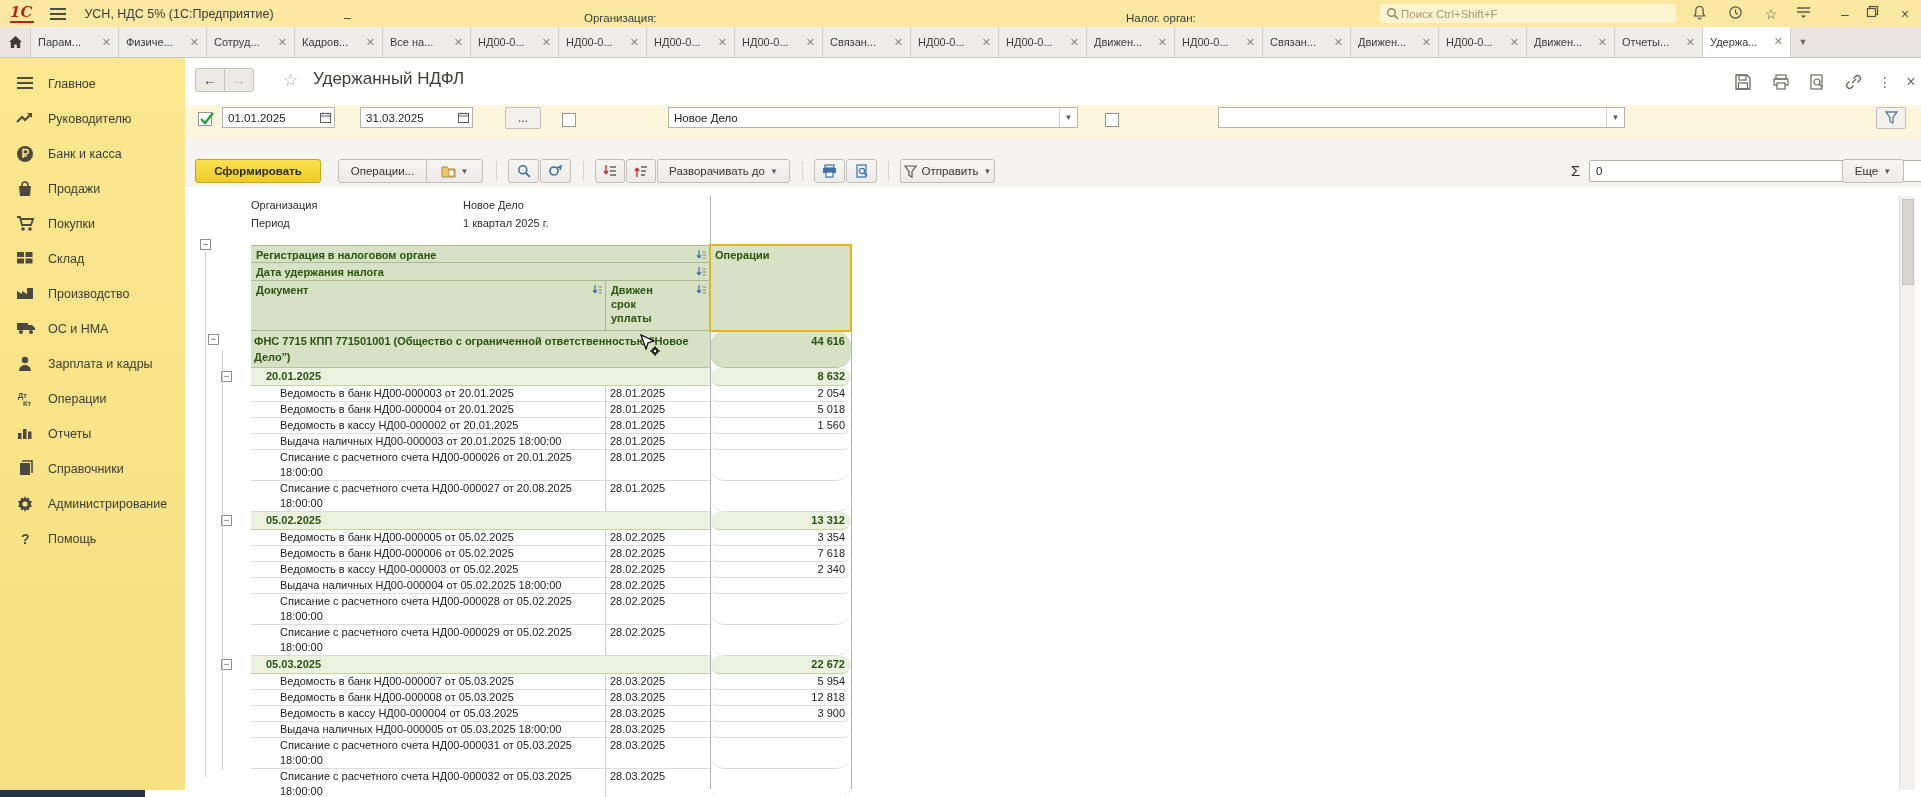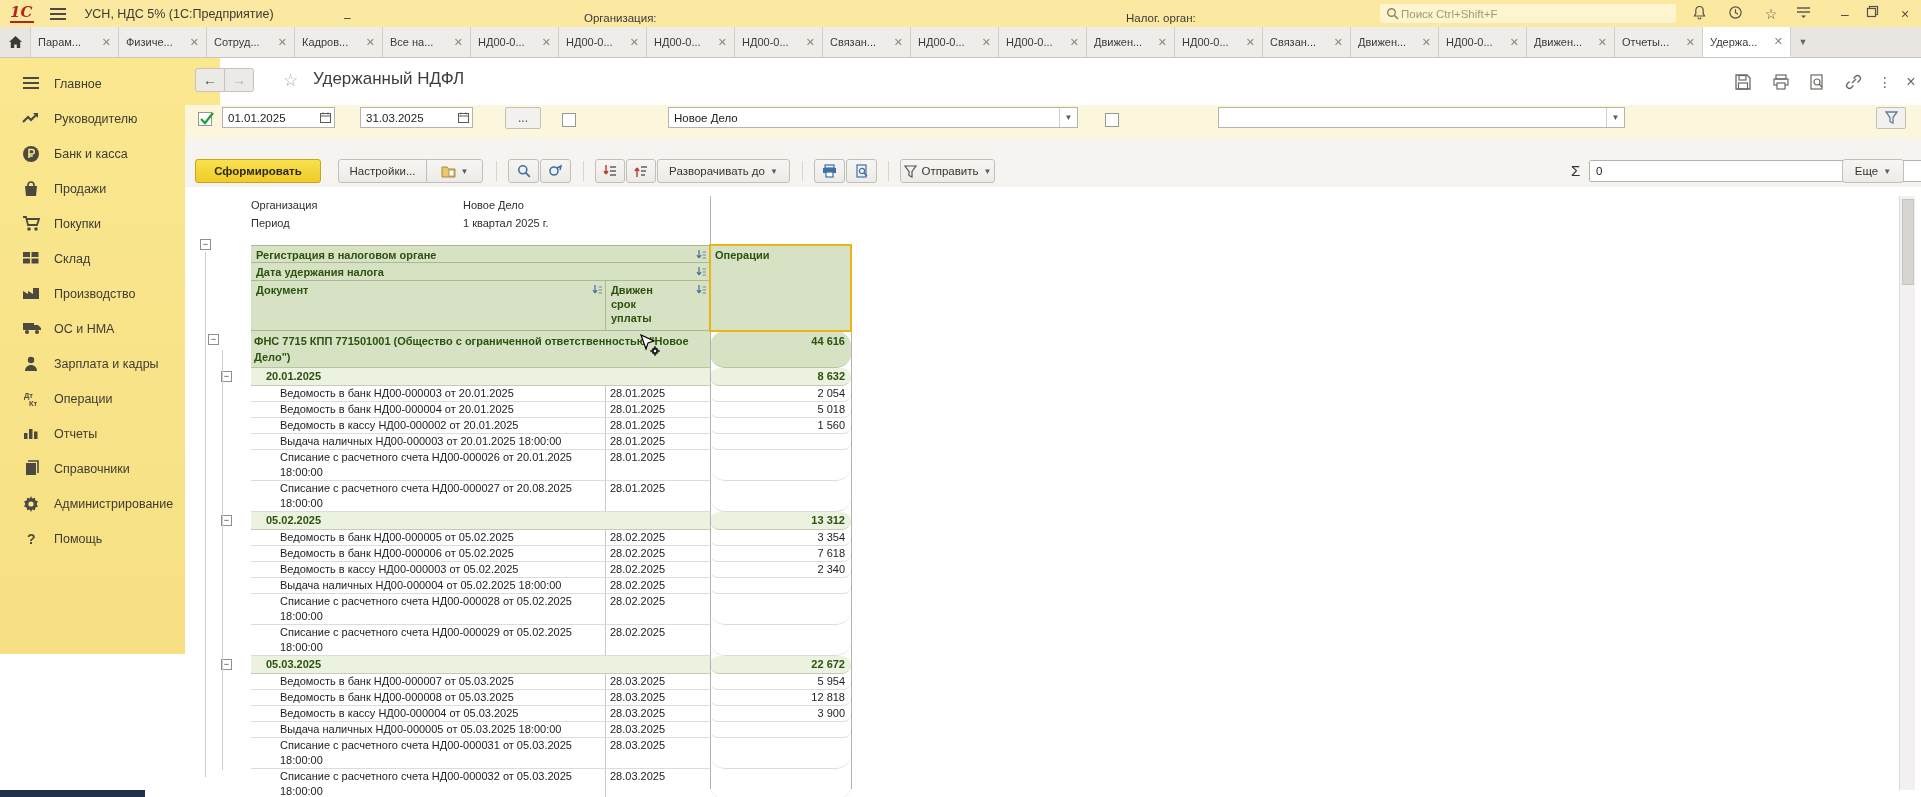--- a/index.html
+++ b/index.html
@@ -17,23 +17,23 @@
   .tbicon{position:absolute;top:5px;width:18px;height:18px;color:#55514a;text-align:center;line-height:18px;font-size:14px;cursor:pointer;}
   
   .tabbar{position:absolute;left:0;top:27px;width:1921px;height:31px;background:#e9e6e1;border-bottom:1px solid #c9c6c1;display:flex;box-sizing:border-box;}
   .hometab{width:30px;height:100%;display:flex;align-items:center;justify-content:center;border-right:1px solid #d2cfca;cursor:pointer;}
   .tab{width:88px;box-sizing:border-box;height:100%;display:flex;align-items:center;justify-content:space-between;padding:0 7px;border-right:1px solid #d2cfca;background:#efedea;cursor:pointer;}
   .tab .tlabel{font-size:11px;color:#3a3a3a;white-space:nowrap;overflow:hidden;}
   .tab .tclose{color:#8a8781;font-size:11px;line-height:11px;cursor:pointer;margin-left:4px;}
   .tab.active{background:#fff;border-bottom:1px solid #fff;margin-bottom:-1px;}
   .tabmore{width:26px;height:100%;display:flex;align-items:center;justify-content:center;color:#6a675f;font-size:9px;cursor:pointer;}
   
-  .sidebar{position:absolute;left:0;top:58px;width:185px;height:596px;background:linear-gradient(#fae78f,#f7e083);padding-left:35px;}
+  .sidebar{position:absolute;left:0;top:58px;width:185px;height:732px;background:linear-gradient(#fae78f,#f7e083);}
   .snav{position:absolute;left:0;width:185px;height:27px;display:flex;align-items:center;cursor:pointer;}
-  .snav .sicon{width:20px;height:18px;margin-left:22px;color:#4c4a40;}
+  .snav .sicon{width:20px;height:18px;margin-left:16px;color:#4c4a40;}
   .snav .slabel{margin-left:12px;font-size:12.5px;color:#3e3c33;white-space:nowrap;}
   .bstrip{position:absolute;left:0;top:790px;width:145px;height:7px;background:#23304a;}
   
   .navbtn{position:absolute;top:68px;width:30px;height:24px;background:#eceae6;border:1px solid #c6c3be;box-sizing:border-box;text-align:center;line-height:22px;font-size:14px;color:#4b4b4b;cursor:pointer;}
   .star{position:absolute;left:283px;top:70px;font-size:17px;color:#b0ada7;cursor:pointer;}
   .pgtitle{position:absolute;left:313px;top:69px;font-size:17px;color:#3f3e3a;}
   .wicon{position:absolute;top:72px;width:22px;height:20px;color:#6b6963;text-align:center;line-height:20px;font-size:14px;cursor:pointer;}
   
   .filterrow{position:absolute;left:185px;top:105px;width:1736px;height:33px;background:#fcf6dd;}
   .chk{position:absolute;width:14px;height:14px;background:#fff;border:1px solid #9a978f;box-sizing:border-box;cursor:pointer;}
@@ -461,21 +461,21 @@
     <span class="ddbtn">▼</span>
   </div>
   <div class="fbtn" style="left:1876px;width:30px;">
     <svg width="13" height="13" viewBox="0 0 13 13" style="margin:3px auto;">
         <path d="M1 1h11L8 6.5V12l-3-1.5V6.5z" fill="none" stroke="#5f7f9e" stroke-width="1.3"></path>
       </svg>
   </div>
 
   <div class="toolbar">
     <div class="btn genbtn" style="left:10px;width:126px;">Сформировать</div>
-    <div class="btn" style="left:153px;width:89px;border-radius:3px 0 0 3px;">Настройки...</div>
+    <div class="btn" style="left:153px;width:89px;border-radius:3px 0 0 3px;">Операции...</div>
     <div class="btn" style="left:241px;width:57px;border-radius:0 3px 3px 0;">
       <svg width="15" height="13" viewBox="0 0 15 13">
           <path d="M1 2h5l1.5 2H14v8H1z" fill="#e9c96a" stroke="#a88c3a" stroke-width="1"></path>
           <rect x="8" y="5" width="5" height="6" fill="#fff" stroke="#a88c3a" stroke-width="0.8"></rect>
         </svg>
       <span class="caret">▼</span>
     </div>
     <div class="tsep" style="left:311px;"></div>
     <div class="btn" style="left:323px;width:31px;">
       <svg width="14" height="14" viewBox="0 0 14 14">

